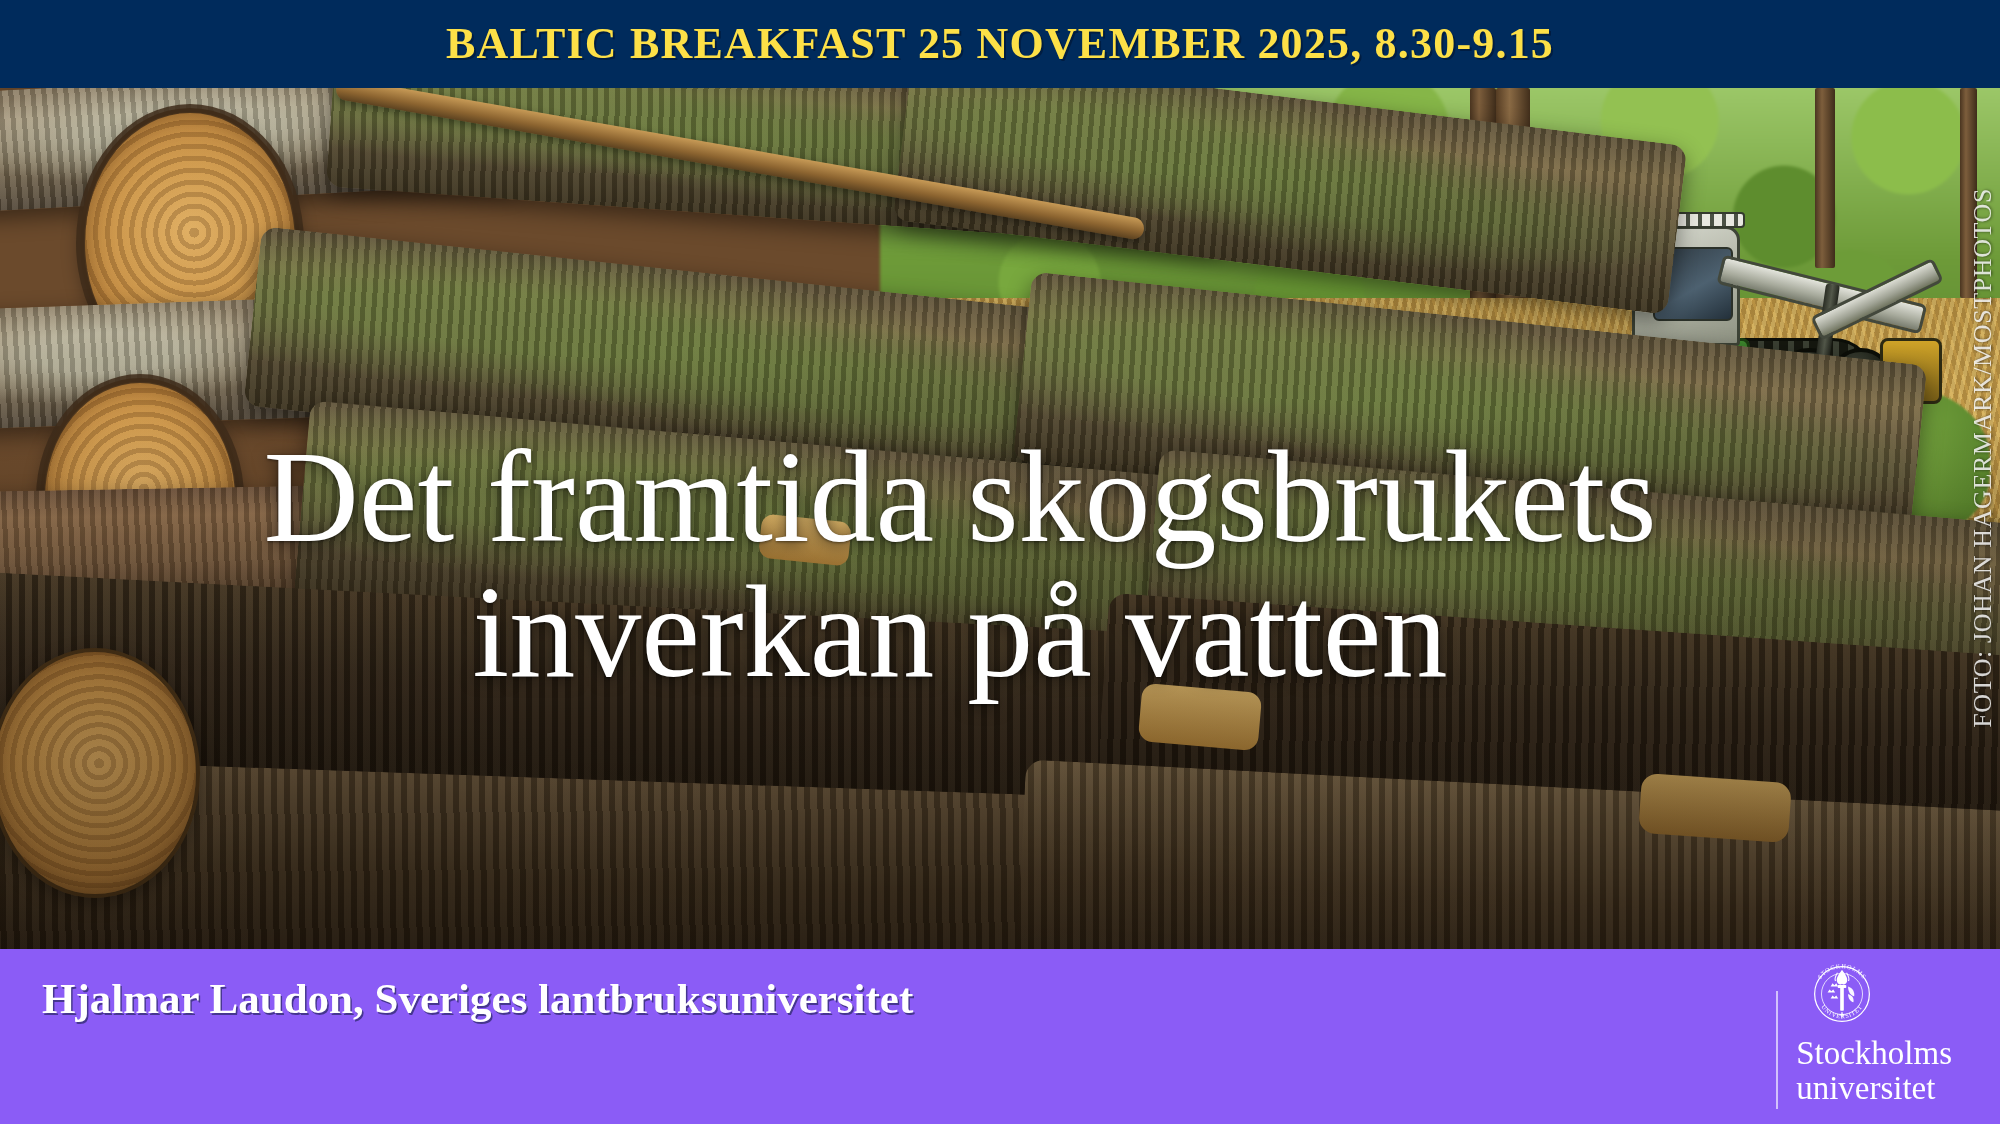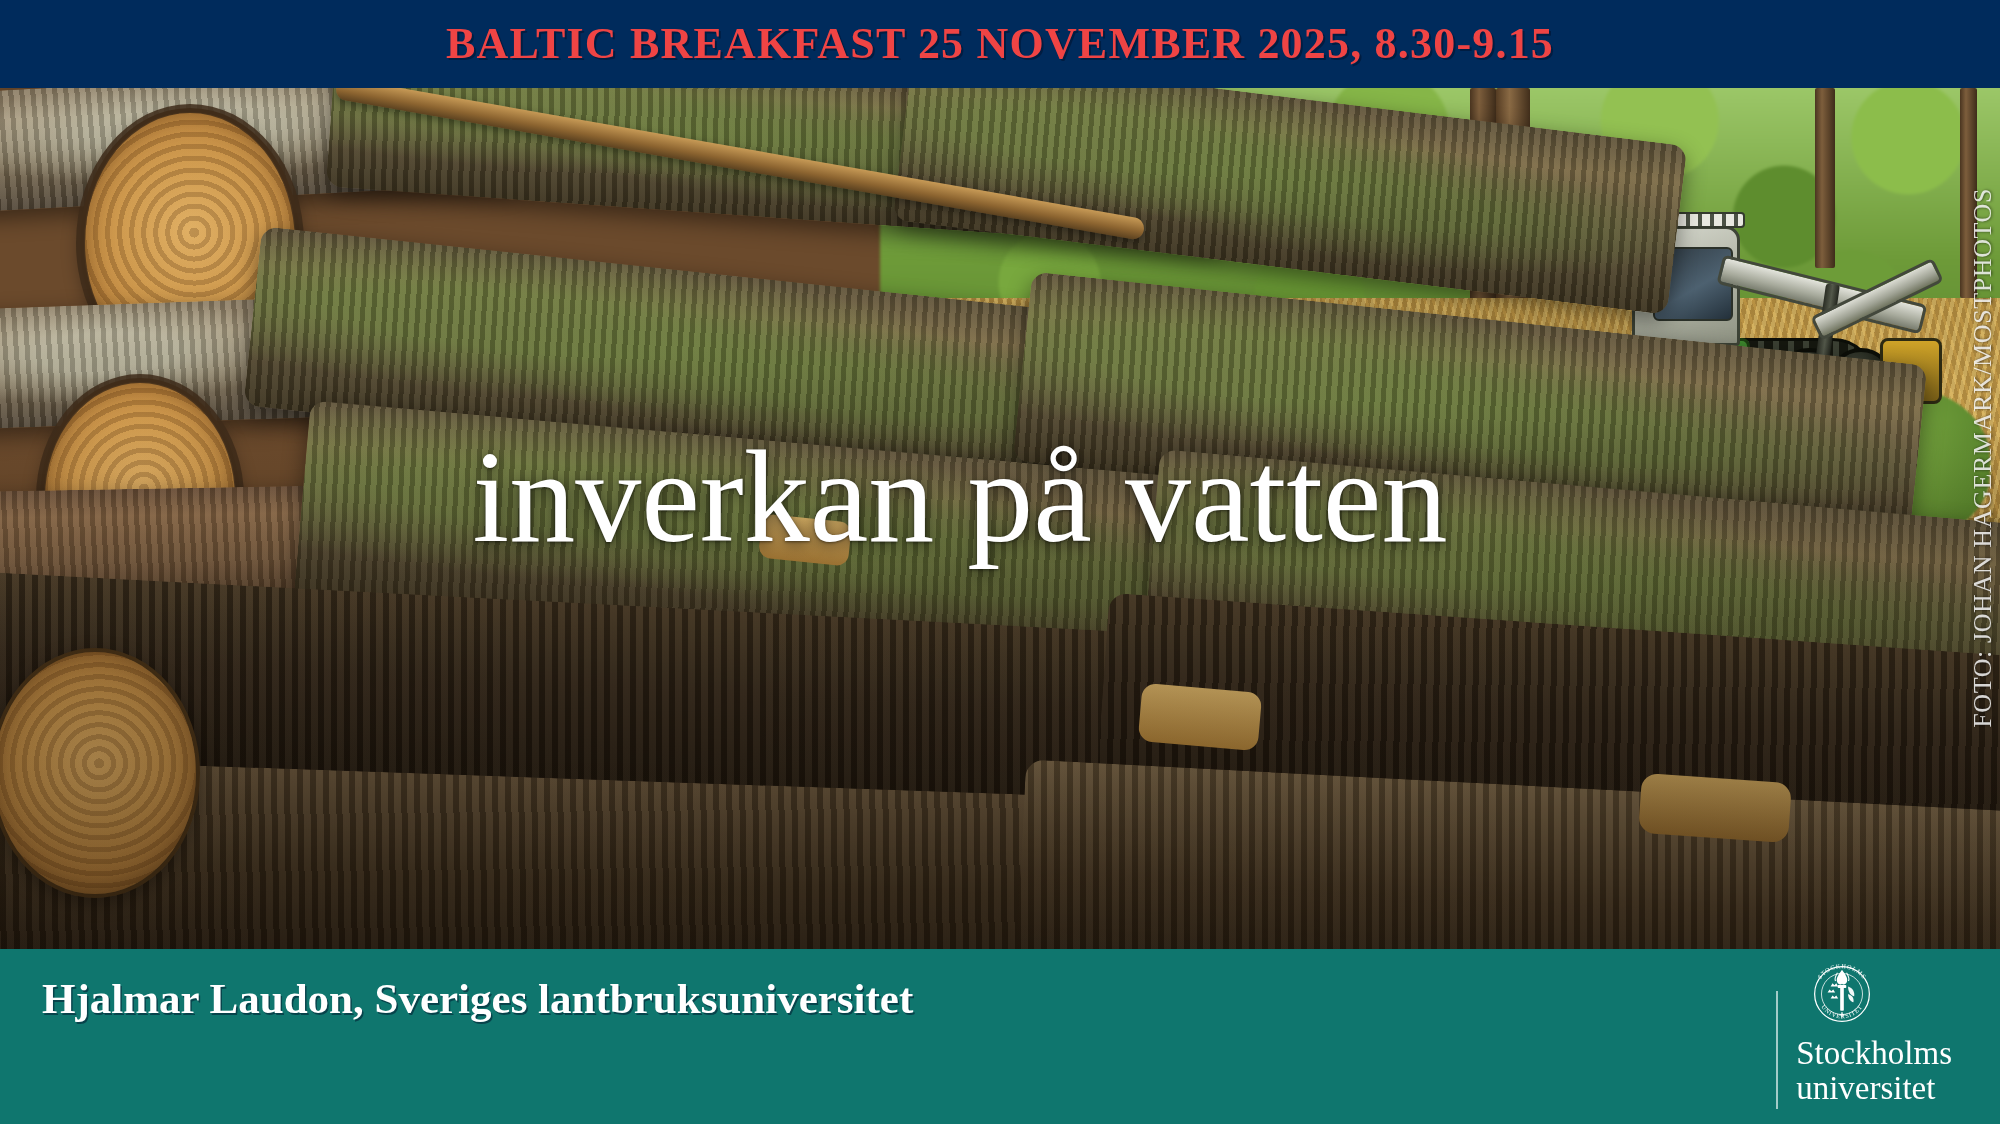--- a/index.html
+++ b/index.html
@@ -8,21 +8,21 @@
 
   .poster { position:relative; width:2000px; height:1124px; overflow:hidden; }
 
   
   .topbar {
     position:absolute; left:0; top:0; width:2000px; height:88px;
     background:#002b5c; z-index:40;
     display:flex; align-items:center; justify-content:center;
   }
   .topbar-text {
-    color:#ef4444; font-family:"Liberation Serif", serif;
+    color:#fde047; font-family:"Liberation Serif", serif;
     font-weight:bold; font-size:44px; letter-spacing:1.2px;
     white-space:nowrap; line-height:1;
     text-shadow:2px 2px 0 rgba(0,18,45,.55);
   }
 
   
   .photo {
     position:absolute; left:0; top:88px; width:2000px; height:861px;
     overflow:hidden; background:#6b4a2c; z-index:5;
   }
@@ -213,21 +213,21 @@
     color:rgba(255,255,255,.82);
     font-family:"Liberation Serif", serif;
     font-size:26px; letter-spacing:.6px; white-space:nowrap;
     writing-mode:vertical-rl; transform:rotate(180deg);
     text-shadow:0 1px 3px rgba(0,0,0,.6);
   }
 
   
   .bottombar {
     position:absolute; left:0; top:949px; width:2000px; height:175px;
-    background:#0f766e; z-index:40;
+    background:#8b5cf6; z-index:40;
   }
   .speakers { position:absolute; left:42px; top:22px; }
   .speaker-line {
     color:#ffffff; font-family:"Liberation Serif", serif;
     font-weight:bold; font-size:43px; line-height:1.32;
     white-space:nowrap;
     text-shadow:1.5px 1.5px 0 rgba(0,16,40,.5);
   }
 
   
@@ -332,20 +332,21 @@
 
       <div class="scrim"></div>
     </div>
 
     <div class="credit">
       <div class="credit-text">FOTO: JOHAN HAGERMARK/MOSTPHOTOS</div>
     </div>
   </div>
 
   <div class="title-wrap">
+    <div class="title-line">Det framtida skogsbrukets</div>
     <div class="title-line">inverkan på vatten</div>
   </div>
 
   <div class="bottombar">
 
     <div class="speakers">
       <div class="speaker-line">Hjalmar Laudon, Sveriges lantbruksuniversitet</div>
     </div>
 
     <div class="logos">

